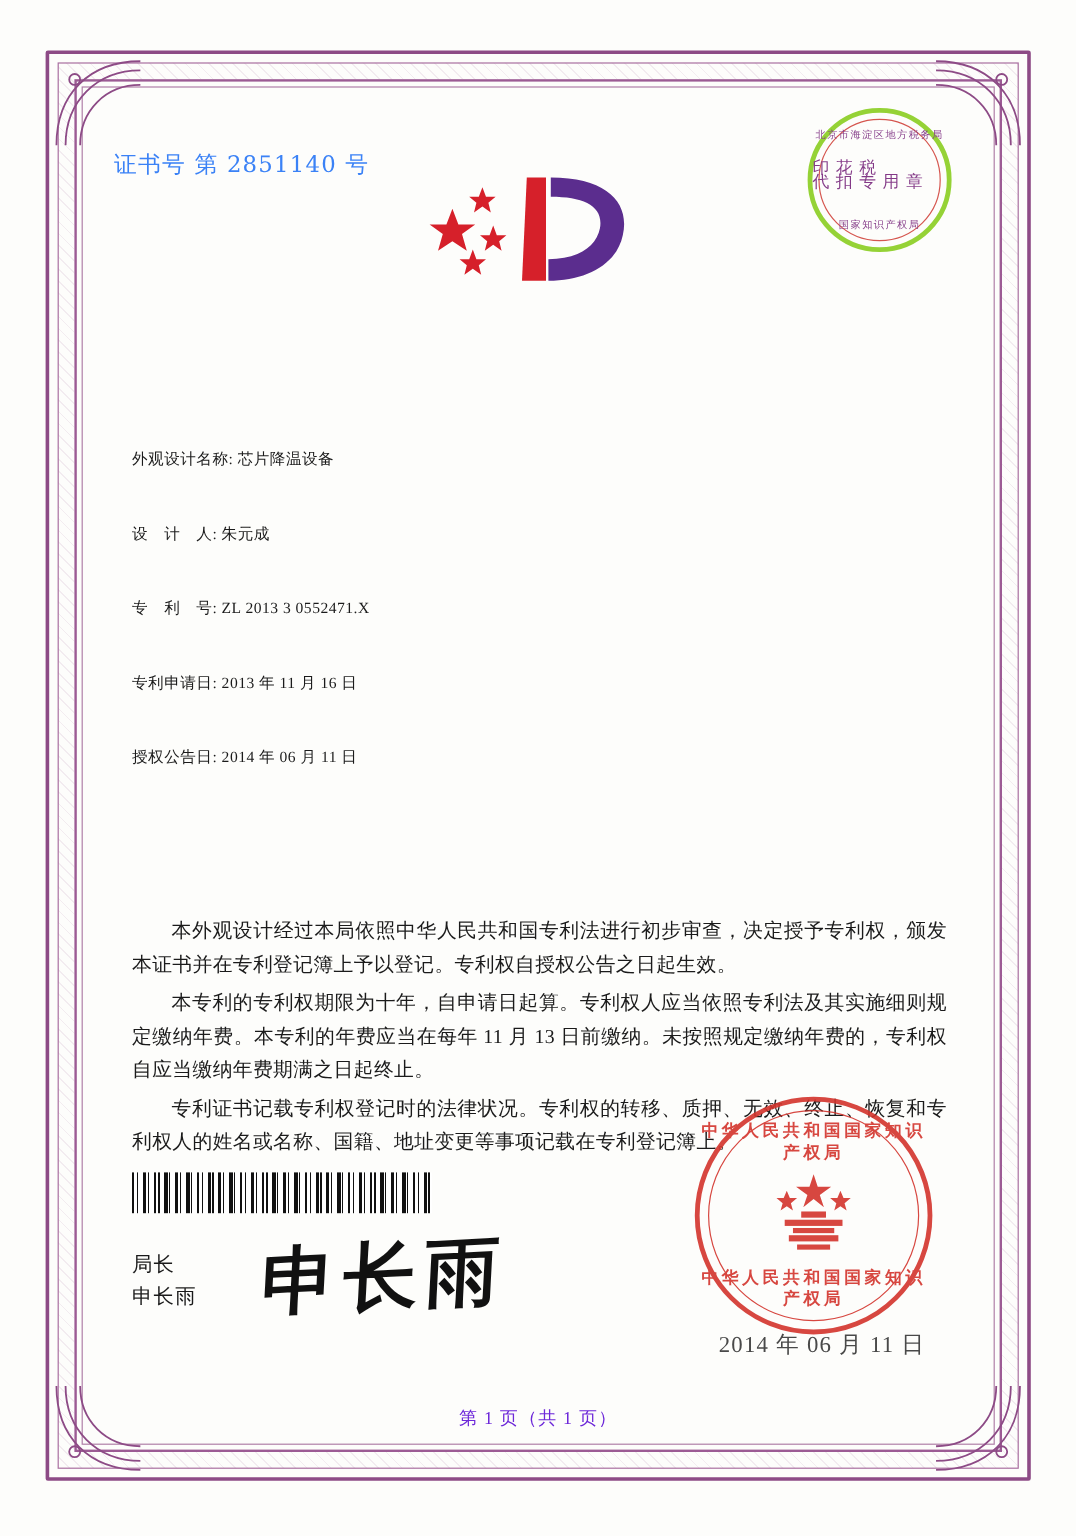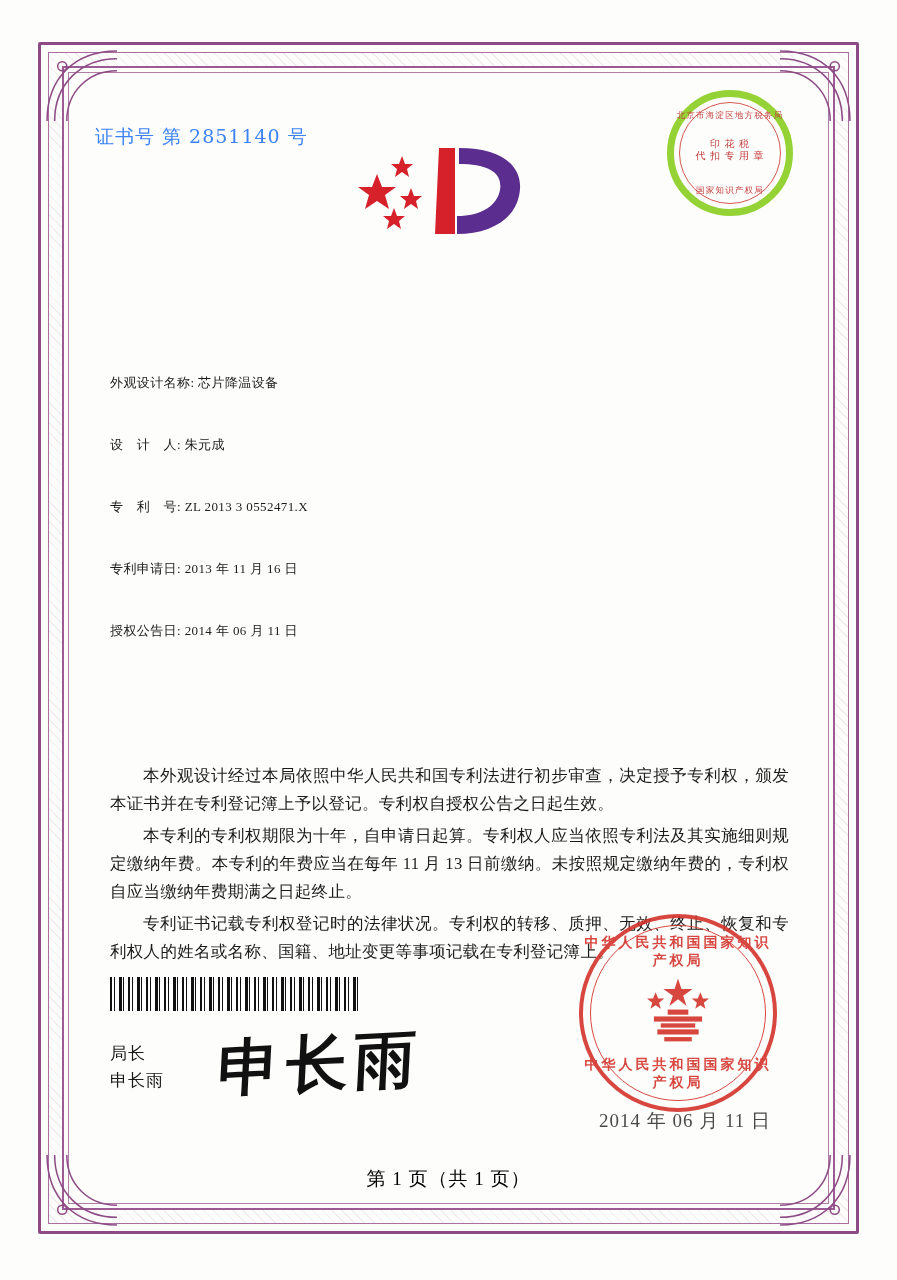--- a/index.html
+++ b/index.html
@@ -104,23 +104,23 @@
     font-family: "DejaVu Serif", "Liberation Serif", serif;
   }
 
   
   .stamp-top {
     position: absolute;
     right: 36px;
     top: 18px;
     width: 112px;
     height: 112px;
-    border: 7px solid #84cc16;
+    border: 4px solid #84cc16;
     border-radius: 50%;
-    color: #b91c1c;
+    color: #701a75;
     opacity: 0.86;
   }
   .stamp-top .ring {
     position: absolute;
     inset: 5px;
     border: 1px solid #cf3b33;
     border-radius: 50%;
   }
   .stamp-top .arc-top,
   .stamp-top .arc-bottom {
@@ -130,22 +130,22 @@
     font-size: 8.5px;
     letter-spacing: 1.2px;
     font-family: "Liberation Serif", serif;
   }
   .stamp-top .arc-top { top: 13px; }
   .stamp-top .arc-bottom { bottom: 12px; }
   .stamp-top .mid {
     position: absolute;
     left: 0; right: 0;
     top: 41px;
-    text-align: center;
-    font-size: 10px;
+    text-align: left;
+    font-size: 14px;
     line-height: 12px;
     letter-spacing: 1px;
   }
 
   
   .emblem {
     position: absolute;
     left: 50%;
     transform: translateX(-50%);
     top: 58px;
@@ -277,22 +277,22 @@
     color: #2a2a2a;
     letter-spacing: 1px;
     opacity: 0.85;
   }
 
   .page-no {
     position: absolute;
     left: 0; right: 0;
     bottom: 12px;
     text-align: center;
-    font-size: 19px;
-    color: #000000;
+    font-size: 15px;
+    color: #6d28d9;
     letter-spacing: 1px;
   }
 </style>
 </head>
 <body>
 
 <div class="page">
 
   <div class="border-outer"></div>
   <div class="band-hatch"></div>

